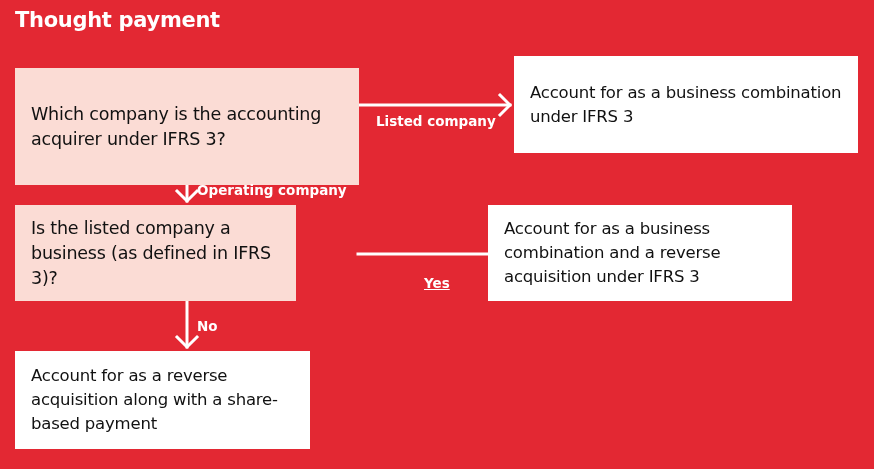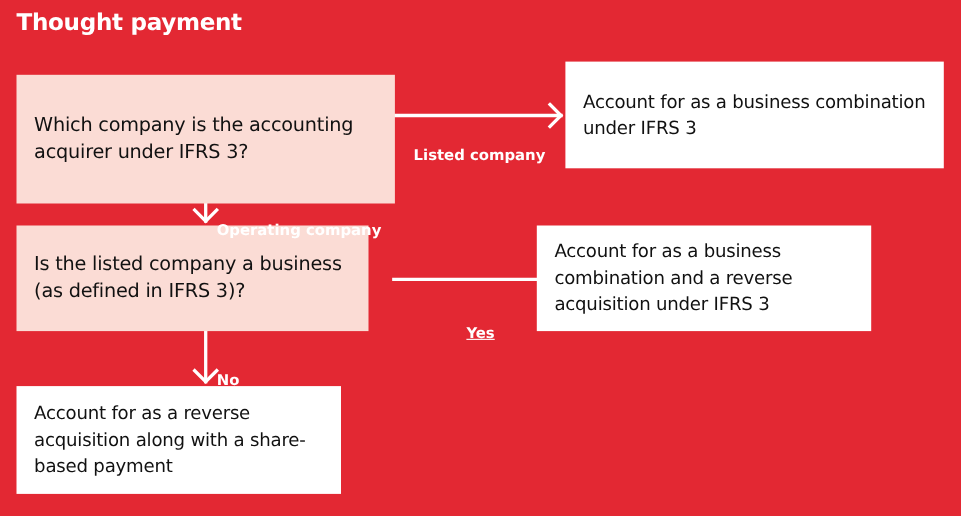--- a/index.html
+++ b/index.html
@@ -19,21 +19,20 @@
       display: flex; align-items: center;
       padding: 0 16px;
       font-size: 17.5px; line-height: 25px; color: #111111;
       letter-spacing: -0.2px;
     }
     .q { background: #fbdcd5; }
     .r { background: #ffffff; font-size: 16.5px; line-height: 24px; }
     .label {
       position: absolute; color: #ffffff; font-weight: bold; font-size: 13.5px;
       white-space: nowrap;
-      margin-top: 20px;
     }
     svg.arrows { position: absolute; left: 0; top: 0; }
   </style>
 </head>
 <body>
 
 <div class="title">Thought payment</div>
 
 <svg class="arrows" width="874" height="469">
   <g stroke="#ffffff" stroke-width="3" fill="none" stroke-linecap="square">
@@ -53,21 +52,21 @@
 </svg>
 
 <div class="box q" style="left:15px; top:56px; width:344px; height:117px;margin-top:12px;">
   <span>Which company is the accounting acquirer under IFRS 3?</span>
 </div>
 
 <div class="box r" style="left:514px; top:56px; width:344px; height:97px;">
   <span>Account for as a business combination under IFRS 3</span>
 </div>
 
-<div class="box q" style="left:15px; top:205px; width:320px; height:96px;">
+<div class="box q" style="left:15px; top:205px; width:281px; height:96px;">
   <span>Is the listed company a business (as defined in IFRS 3)?</span>
 </div>
 
 <div class="box r" style="left:488px; top:205px; width:304px; height:96px;">
   <span>Account for as a business combination and a reverse acquisition under IFRS 3</span>
 </div>
 
 <div class="box r" style="left:15px; top:351px; width:295px; height:98px;">
   <span>Account for as a reverse acquisition along with a share-based payment</span>
 </div>

